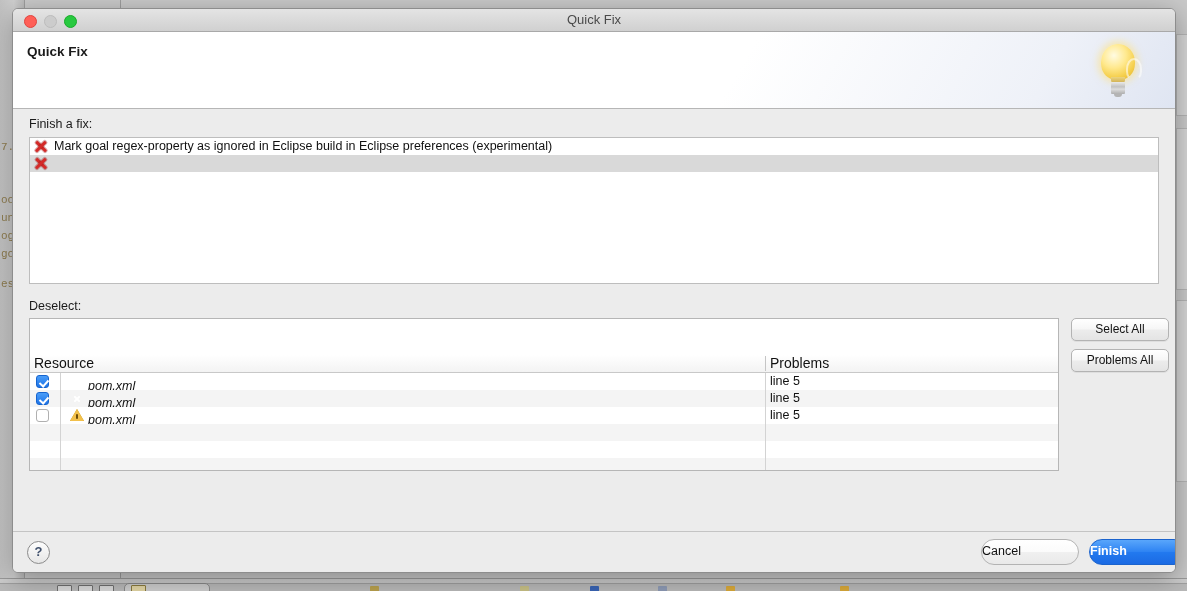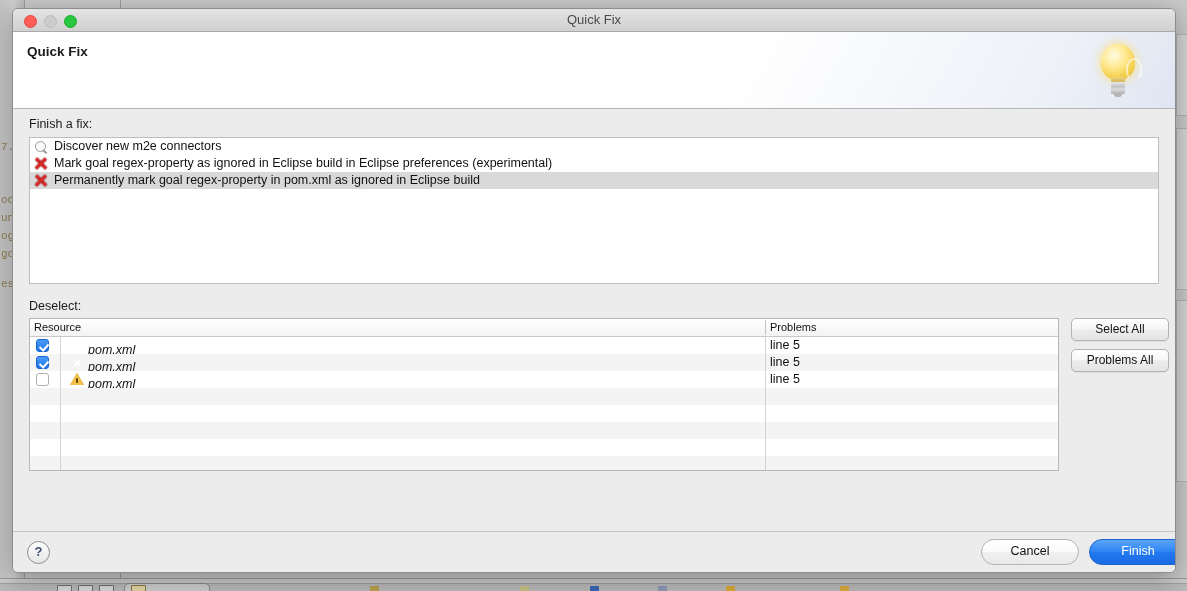--- a/index.html
+++ b/index.html
@@ -262,22 +262,23 @@
     width: 1028px; height: 151px;
     border: 1px solid #b6b6b6;
     background: #fff;
     overflow: hidden;
   }
   .pt-head {
     position: relative;
     height: 17px;
     background: linear-gradient(to bottom, #ffffff 0%, #f3f3f3 100%);
     border-bottom: 1px solid #c8c8c8;
-    font-size: 11px;
+    font-size: 14px;
     color: #111;
+    margin-top: 36px;
   }
   .pt-head .h-res  { position: absolute; left: 4px;   top: 0; line-height: 17px; }
   .pt-head .h-loc  { position: absolute; left: 740px; top: 0; line-height: 17px; }
   .pt-head .h-sep  { position: absolute; left: 735px; top: 1px; width: 1px; height: 15px; background: #c5c5c5; }
 
   .pt-row {
     position: relative;
     height: 17px;
     line-height: 17px;
     font-size: 12.5px;
@@ -401,35 +402,35 @@
     font-weight: bold;
     text-align: center;
     line-height: 20px;
   }
   .foot-btn {
     position: absolute;
     top: 7px;
     width: 96px; height: 24px;
     border-radius: 13px;
     font-size: 12.5px;
-    text-align: center;
     line-height: 23px;
     cursor: default;
   }
   #cancelbtn {
     right: 96px;
     background: linear-gradient(to bottom, #ffffff 0%, #fbfbfb 48%, #f0f0f0 52%, #e9e9e9 100%);
     border: 1px solid #b3b3b3;
     color: #111;
   }
   #finishbtn {
     right: -12px;
     background: linear-gradient(to bottom, #59a6fb 0%, #2f84f3 48%, #2279ef 52%, #1b6ae3 100%);
     border: 1px solid #1b63cd;
     color: #ffffff;
+    font-weight: bold;
   }
 </style>
 </head>
 <body>
 
 <div id="desktop">
   <div class="bg-editor"></div>
   <div class="bg-left-panel"></div>
 
   <div class="bg-text-frag" style="top:141px">7.9</div>
@@ -482,42 +483,34 @@
       <div class="bulb-tip"></div>
     </div>
   </div>
 
   <div id="body">
 
     <div class="sec-label" style="left:16px; top:8px;">Finish a fix:</div>
 
     <div id="fixlist">
 
-      <div class="fix-row">
-        <span class="fix-ico ico-search">
-          <span class="lens"></span>
-            <span class="handle"></span>
-        </span>
-        <span>Discover new m2e connectors</span>
-      </div>
 
       <div class="fix-row">
         <span class="fix-ico ico-x">
           <span class="b1"></span>
             <span class="b2"></span>
         </span>
         <span>Mark goal regex-property as ignored in Eclipse build in Eclipse preferences (experimental)</span>
       </div>
 
       <div class="fix-row selected">
         <span class="fix-ico ico-x">
           <span class="b1"></span>
             <span class="b2"></span>
         </span>
-        <span>Permanently mark goal regex-property in pom.xml as ignored in Eclipse build</span>
       </div>
 
     </div>
 
     <div class="sec-label" style="left:16px; top:190px;">Deselect:</div>
 
     <div id="problems">
       <div class="pt-head">
         <span class="h-sep"></span>
         <span class="h-res">Resource</span>

